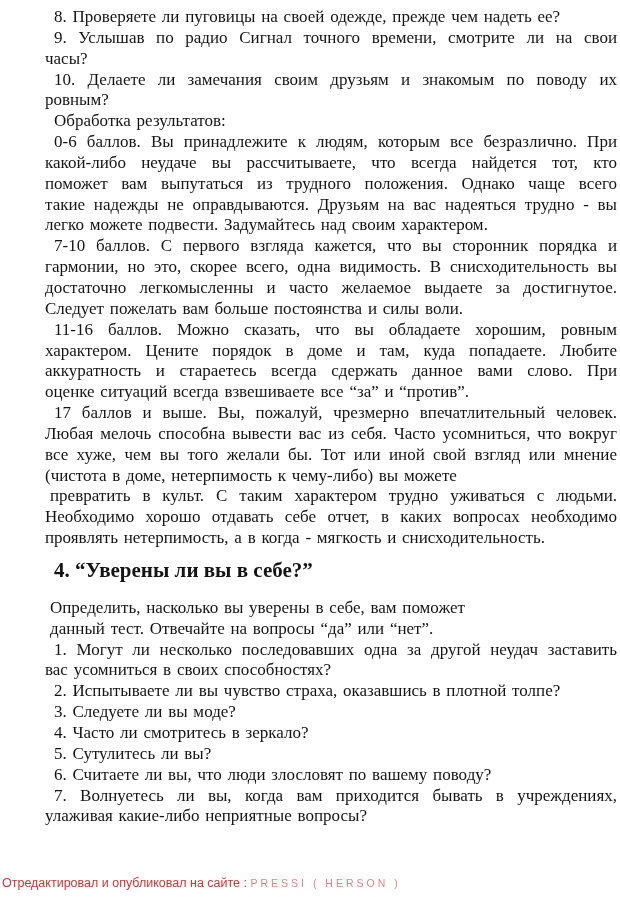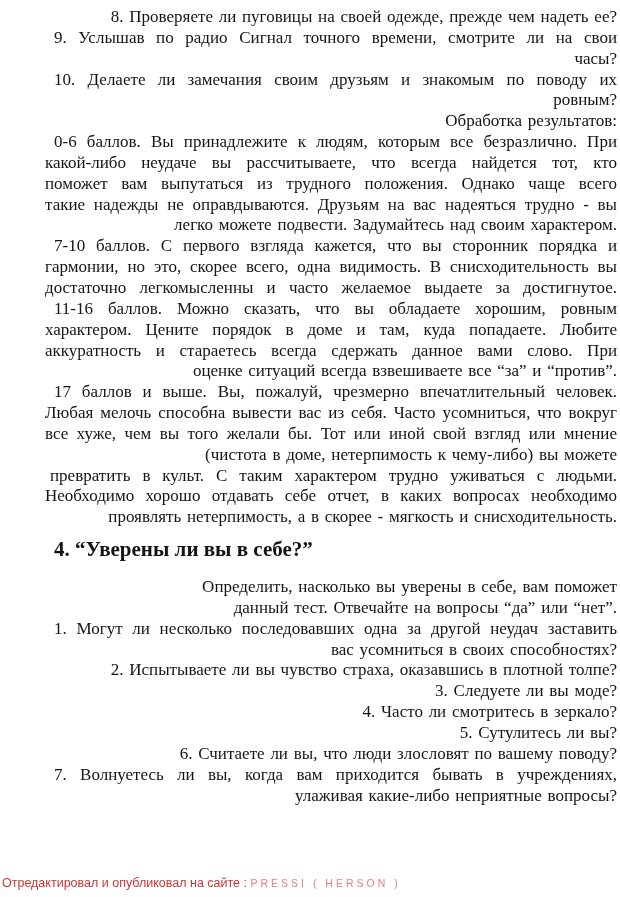--- a/index.html
+++ b/index.html
@@ -14,21 +14,20 @@
   .doc {
     position:absolute;
     left:45px; top:7px; width:572px;
     font-size:17px;
   }
   .line {
     height:20.85px;
     line-height:20.85px;
     white-space:nowrap;
     word-spacing:1.5px;
-    text-align:right;
   }
   .line.just {
     white-space:normal;
     text-align:justify;
     text-align-last:justify;
   }
   .ind  { text-indent:9px; }
   .ind2 { text-indent:5px; }
   .line b { font-weight:normal; }
   .heading {
@@ -65,31 +64,32 @@
       <div class="line">ровным?</div>
       <div class="line ind"><b>Обработка результатов:</b></div>
       <div class="line just ind"><b>0-6 баллов</b>. Вы принадлежите к людям, которым все безразлично. При</div>
       <div class="line just">какой-либо неудаче вы рассчитываете, что всегда найдется тот, кто</div>
       <div class="line just">поможет вам выпутаться из трудного положения. Однако чаще всего</div>
       <div class="line just">такие надежды не оправдываются. Друзьям на вас надеяться трудно - вы</div>
       <div class="line">легко можете подвести. Задумайтесь над своим характером.</div>
       <div class="line just ind"><b>7-10 баллов</b>. С первого взгляда кажется, что вы сторонник порядка и</div>
       <div class="line just">гармонии, но это, скорее всего, одна видимость. В снисходительность вы</div>
       <div class="line just">достаточно легкомысленны и часто желаемое выдаете за достигнутое.</div>
+      <div class="line">Следует пожелать вам больше постоянства и силы воли.</div>
       <div class="line just ind"><b>11-16 баллов</b>. Можно сказать, что вы обладаете хорошим, ровным</div>
       <div class="line just">характером. Цените порядок в доме и там, куда попадаете. Любите</div>
       <div class="line just">аккуратность и стараетесь всегда сдержать данное вами слово. При</div>
       <div class="line">оценке ситуаций всегда взвешиваете все “за” и “против”.</div>
       <div class="line just ind"><b>17 баллов и выше</b>. Вы, пожалуй, чрезмерно впечатлительный человек.</div>
       <div class="line just">Любая мелочь способна вывести вас из себя. Часто усомниться, что вокруг</div>
       <div class="line just">все хуже, чем вы того желали бы. Тот или иной свой взгляд или мнение</div>
       <div class="line">(чистота в доме, нетерпимость к чему-либо) вы можете</div>
       <div class="line just ind2">превратить в культ. С таким характером трудно уживаться с людьми.</div>
       <div class="line just">Необходимо хорошо отдавать себе отчет, в каких вопросах необходимо</div>
-      <div class="line">проявлять нетерпимость, а в скорее - мягкость и снисходительность.</div>
+      <div class="line">проявлять нетерпимость, а в когда - мягкость и снисходительность.</div>
     </div>
   <div class="heading">4. “Уверены ли вы в себе?”</div>
   <div id="part2">
       <div class="line ind2">Определить, насколько вы уверены в себе, вам поможет</div>
       <div class="line ind2">данный тест. Отвечайте на вопросы “да” или “нет”.</div>
       <div class="line just ind">1. Могут ли несколько последовавших одна за другой неудач заставить</div>
       <div class="line">вас усомниться в своих способностях?</div>
       <div class="line ind">2. Испытываете ли вы чувство страха, оказавшись в плотной толпе?</div>
       <div class="line ind">3. Следуете ли вы моде?</div>
       <div class="line ind">4. Часто ли смотритесь в зеркало?</div>

